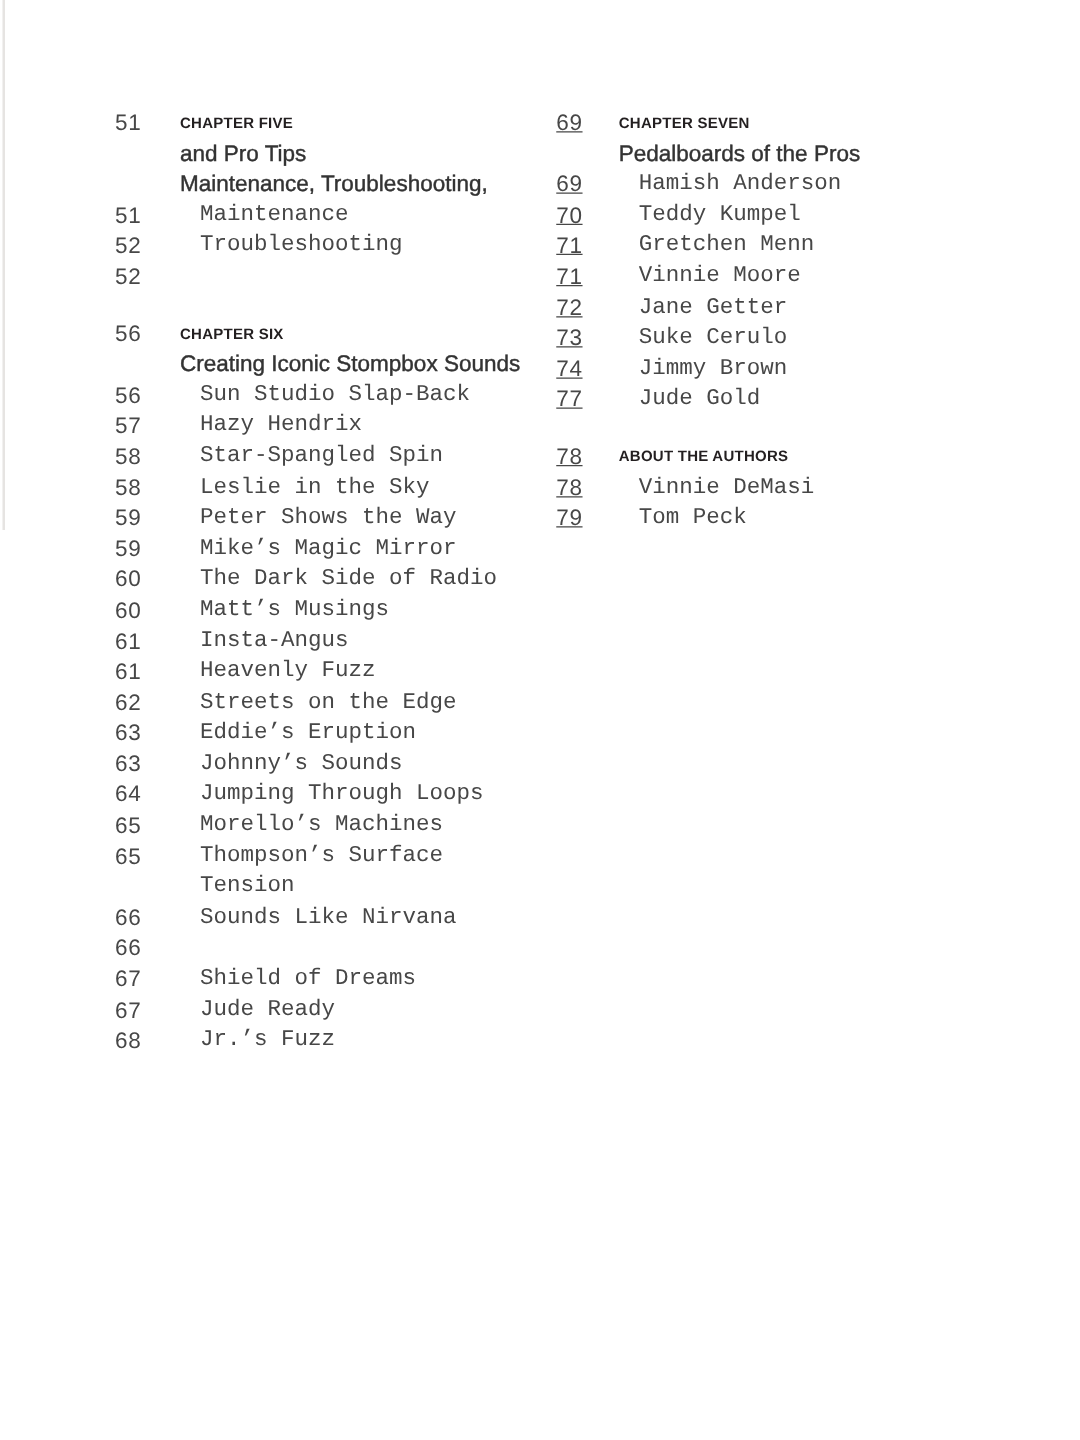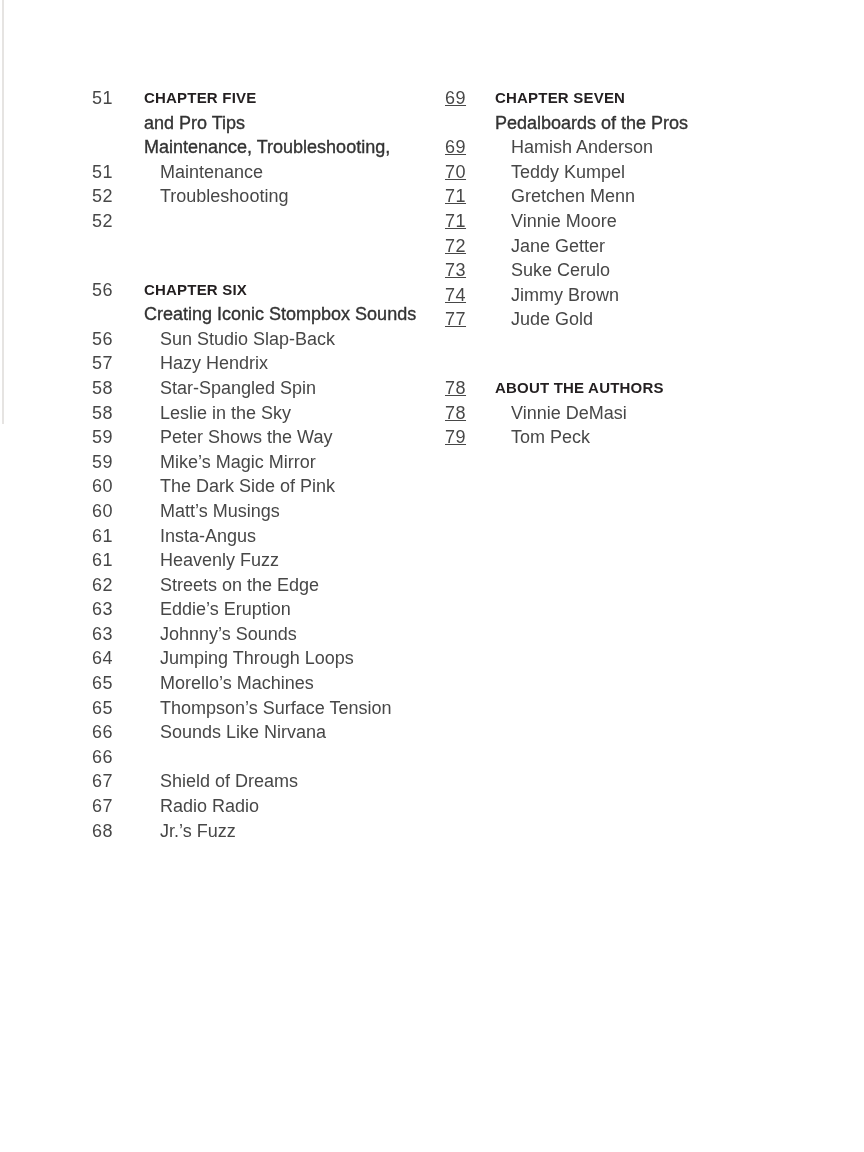--- a/index.html
+++ b/index.html
@@ -11,41 +11,42 @@
     color:var(--body-color,#474747);
     overflow:hidden;
   }
   .edge-line{
     position:absolute;left:2px;top:0;width:2px;height:424px;
     background:var(--edge-color,#e6e4e2);
   }
   .col{position:absolute;top:86px;}
   .col-left{left:92px;width:336px;}
   .col-right{left:445px;width:330px;}
-  .section + .section{margin-top:44px;}
+  .section + .section{margin-top:21px;}
   .row{display:flex;align-items:flex-start;font-size:18px;line-height:24.6px;}
   .num{
     flex:none;width:52px;
     color:var(--body-color,#474747);
     letter-spacing:0.5px;
   }
   .col-right .num{width:50px;text-decoration:underline;}
   .heading{
     font-weight:bold;
-    font-size:15px;
+    font-size:12px;
     letter-spacing:0.2px;
     color:var(--heading-color,#231f20);
   }
   .subtitle{
     color:#333333;
     -webkit-text-stroke:0.35px #333333;
   }
   .entry-title{
     padding-left:16px;
     color:var(--body-color,#474747);
+    font-family:Liberation Mono, monospace;
   }
   .entry-line{display:block;}
 </style>
 </head>
 <body>
 
 <div class="page">
   <div class="edge-line"></div>
   <div class="col col-left">
       <div class="section">
@@ -101,21 +102,21 @@
         <div class="row entry-row">
           <span class="num">59</span>
           <span class="entry-title">Peter Shows the Way</span>
         </div>
         <div class="row entry-row">
           <span class="num">59</span>
           <span class="entry-title">Mike’s Magic Mirror</span>
         </div>
         <div class="row entry-row">
           <span class="num">60</span>
-          <span class="entry-title">The Dark Side of Pink</span>
+          <span class="entry-title">The Dark Side of Radio</span>
         </div>
         <div class="row entry-row">
           <span class="num">60</span>
           <span class="entry-title">Matt’s Musings</span>
         </div>
         <div class="row entry-row">
           <span class="num">61</span>
           <span class="entry-title">Insta-Angus</span>
         </div>
         <div class="row entry-row">
@@ -152,21 +153,21 @@
         </div>
         <div class="row entry-row">
           <span class="num">66</span>
         </div>
         <div class="row entry-row">
           <span class="num">67</span>
           <span class="entry-title">Shield of Dreams</span>
         </div>
         <div class="row entry-row">
           <span class="num">67</span>
-          <span class="entry-title">Radio Radio</span>
+          <span class="entry-title">Jude Ready</span>
         </div>
         <div class="row entry-row">
           <span class="num">68</span>
           <span class="entry-title">Jr.’s Fuzz</span>
         </div>
       </div>
     </div>
   <div class="col col-right">
       <div class="section">
         <div class="row">

